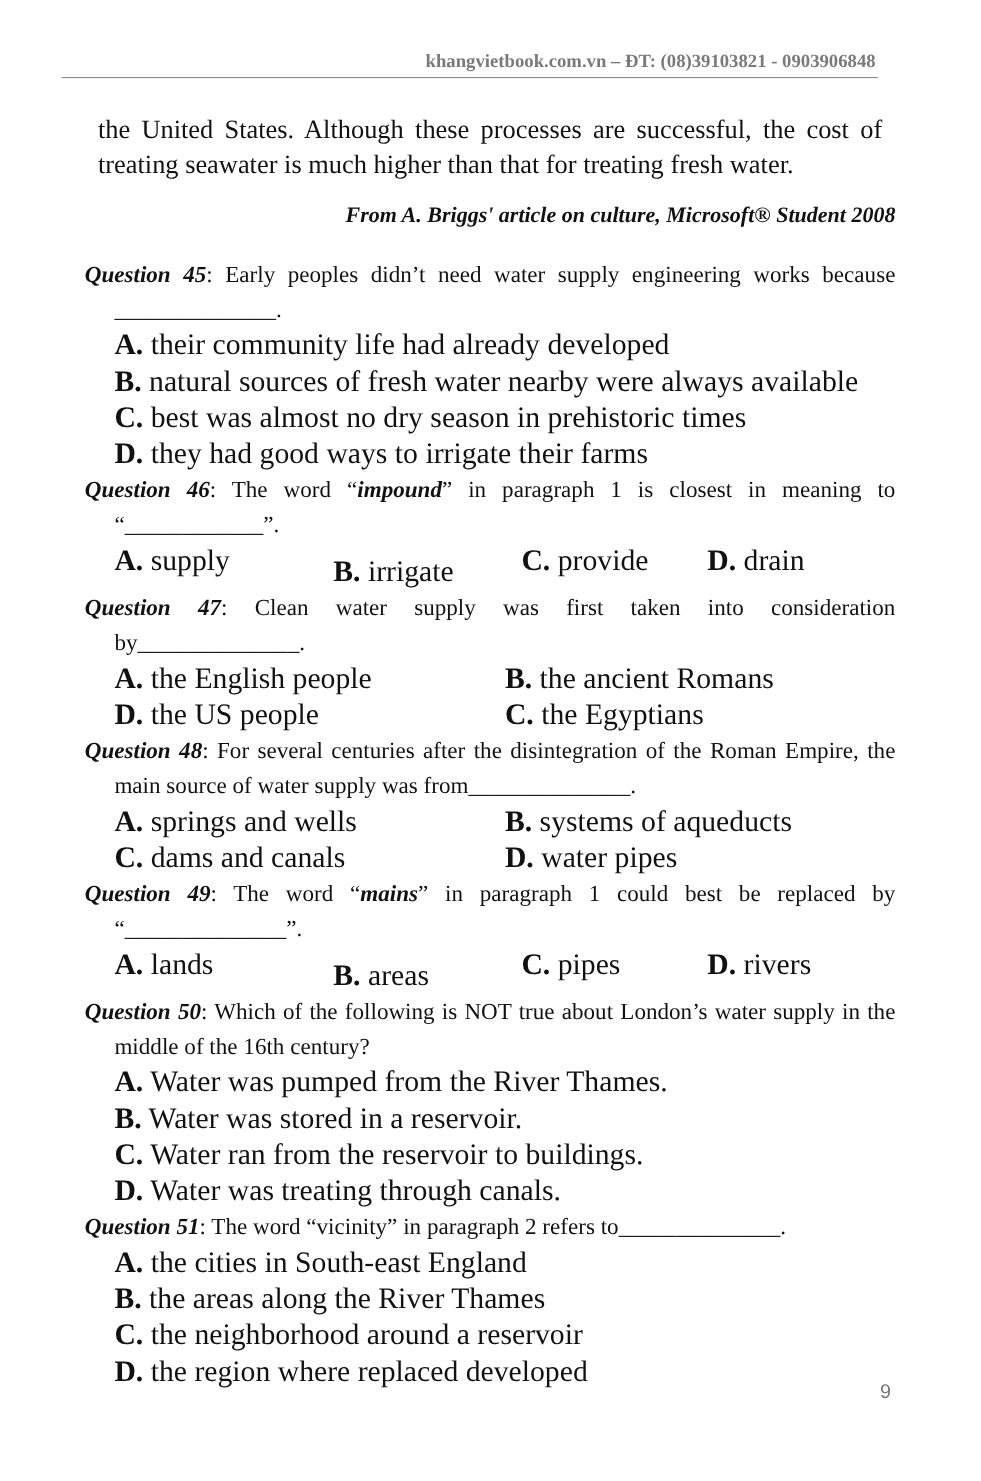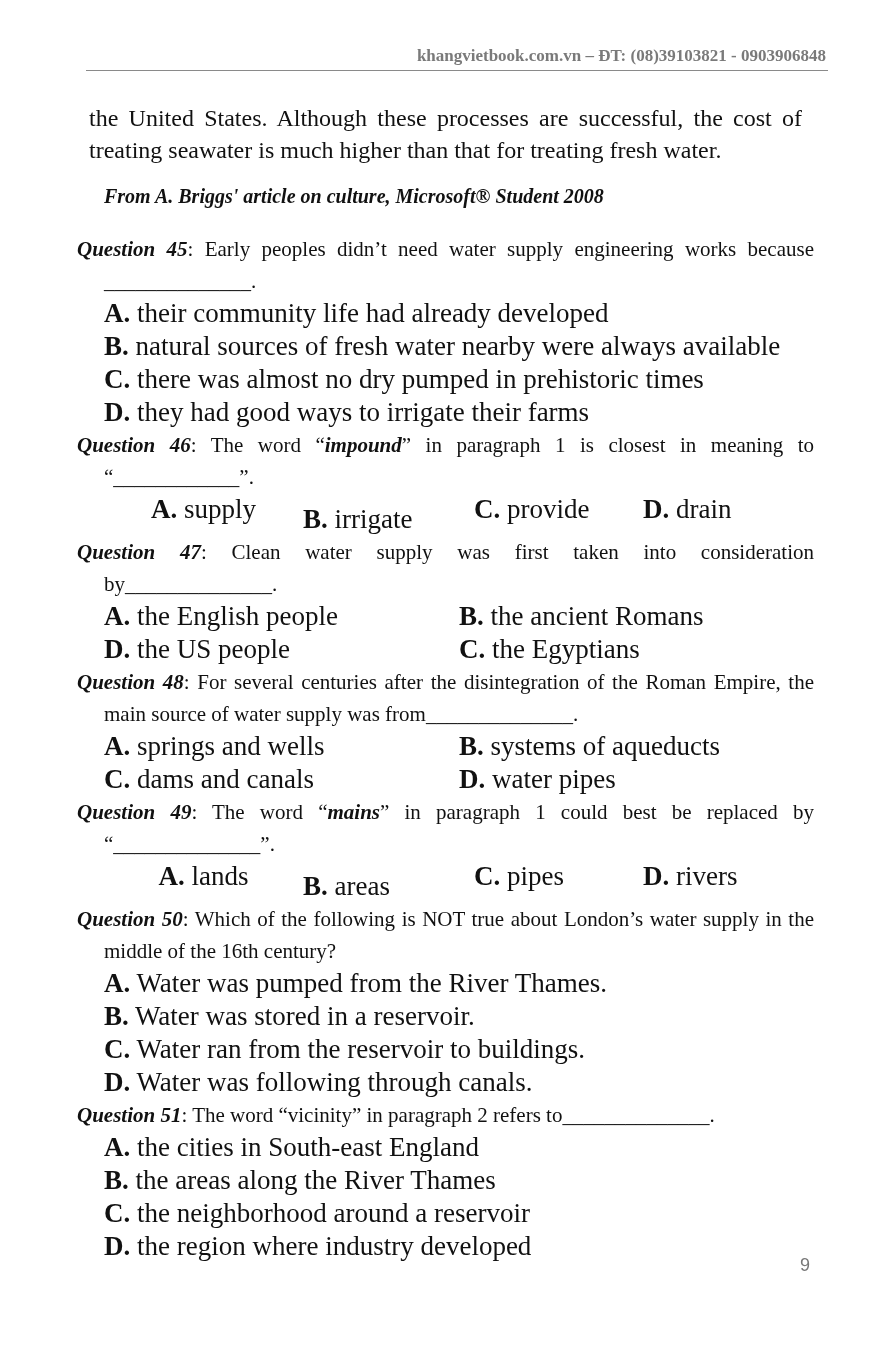--- a/index.html
+++ b/index.html
@@ -1,34 +1,34 @@
 <!DOCTYPE html>
 <html><head>
   <meta charset="utf-8">
   <style>
     html, body { margin: 0; padding: 0; background: #ffffff; }
     body { width: 892px; height: 1346px; position: relative; overflow: hidden;
            font-family: "Liberation Serif", "DejaVu Serif", serif; color: #111111; }
-    .header { position: absolute; left: 86px; top: 44px; width: 742px; height: 26px;
+    .header { position: absolute; left: 56px; top: 44px; width: 742px; height: 26px;
               border-bottom: 1.5px solid #8a8a8a; text-align: right; }
     .header-text { font-family: "Liberation Serif", serif; font-weight: bold; font-size: 17px;
                    color: #7a7a7a; position: absolute; right: 2px; top: 2px; letter-spacing: 0; }
     .content { position: absolute; left: 77px; top: 90px; width: 737px; }
     .para { font-size: 24px; line-height: 32px; margin: 12px; text-align: justify; }
-    .source { font-size: 20px; font-style: italic; font-weight: bold; margin: 0 0 0 27px; line-height: 36px; }
+    .source { font-size: 20px; font-style: italic; font-weight: bold; margin: 0 0 0 27px; line-height: 36px; text-align: right; }
     .q { margin: 0; }
     .q-stem { font-size: 21px; line-height: 32px; text-align: justify; text-align-last: left;
               padding-left: 27px; text-indent: -27px; margin: 0; }
     .q-label { font-weight: bold; font-style: italic; }
     .q-num { font-weight: bold; font-style: italic; }
     .opt-row { display: flex; padding-left: 27px; font-size: 27px; line-height: 33px; }
     .opt { white-space: nowrap; }
     .opt-letter { font-weight: bold; }
     .grid4 .opt { width: 170px; }
-    .grid4 .opt:nth-child(1) { width: 199px; text-align: center; }
+    .grid4 .opt:nth-child(1) { width: 199px; }
     .grid4 .opt:nth-child(2) { width: 171px; margin-top: 10px; }
     .grid4 .opt:nth-child(3) { width: 169px; }
     .grid2 .opt { width: 369px; }
     .list .opt-row { display: block; }
     .em { font-weight: bold; font-style: italic; }
     .page-num { position: absolute; left: 800px; top: 1255px; font-family: "Liberation Sans", sans-serif;
                 font-size: 18px; color: #777777; }
   </style>
 </head>
 <body>
@@ -40,21 +40,21 @@
 <div class="content">
   <p class="para">the United States. Although these processes are successful, the cost of treating seawater is much higher than that for treating fresh water.</p>
   <p class="source">From A. Briggs' article on culture, Microsoft® Student 2008</p>
   <div style="height:19px"></div>
 
   <div class="q">
     <p class="q-stem"><span class="q-label">Question</span> <span class="q-num">45</span><span>: Early peoples didn’t need water supply engineering works because ______________.</span></p>
     <div class="list">
       <div class="opt-row"><span class="opt-letter">A.</span><span> their community life had already developed</span></div>
       <div class="opt-row"><span class="opt-letter">B.</span><span> natural sources of fresh water nearby were always available</span></div>
-      <div class="opt-row"><span class="opt-letter">C.</span><span> there was almost no dry pumped in prehistoric times</span></div>
+      <div class="opt-row"><span class="opt-letter">C.</span><span> best was almost no dry season in prehistoric times</span></div>
       <div class="opt-row"><span class="opt-letter">D.</span><span> they had good ways to irrigate their farms</span></div>
     </div>
   </div>
 
   <div class="q">
     <p class="q-stem"><span class="q-label">Question</span> <span class="q-num">46</span><span>: The word “</span><span class="em">impound</span><span>” in paragraph 1 is closest in meaning to “____________”.</span></p>
     <div class="opt-row grid4">
       <span class="opt"><span class="opt-letter">A.</span><span> supply</span></span>
       <span class="opt"><span class="opt-letter">B.</span><span> irrigate</span></span>
       <span class="opt"><span class="opt-letter">C.</span><span> provide</span></span>
@@ -95,28 +95,28 @@
       <span class="opt"><span class="opt-letter">D.</span><span> rivers</span></span>
     </div>
   </div>
 
   <div class="q">
     <p class="q-stem"><span class="q-label">Question</span> <span class="q-num">50</span><span>: Which of the following is NOT true about London’s water supply in the middle of the 16th century?</span></p>
     <div class="list">
       <div class="opt-row"><span class="opt-letter">A.</span><span> Water was pumped from the River Thames.</span></div>
       <div class="opt-row"><span class="opt-letter">B.</span><span> Water was stored in a reservoir.</span></div>
       <div class="opt-row"><span class="opt-letter">C.</span><span> Water ran from the reservoir to buildings.</span></div>
-      <div class="opt-row"><span class="opt-letter">D.</span><span> Water was following through canals.</span></div>
+      <div class="opt-row"><span class="opt-letter">D.</span><span> Water was treating through canals.</span></div>
     </div>
   </div>
 
   <div class="q">
     <p class="q-stem"><span class="q-label">Question</span> <span class="q-num">51</span><span>: The word “vicinity” in paragraph 2 refers to______________.</span></p>
     <div class="list">
       <div class="opt-row"><span class="opt-letter">A.</span><span> the cities in South-east England</span></div>
       <div class="opt-row"><span class="opt-letter">B.</span><span> the areas along the River Thames</span></div>
       <div class="opt-row"><span class="opt-letter">C.</span><span> the neighborhood around a reservoir</span></div>
-      <div class="opt-row"><span class="opt-letter">D.</span><span> the region where industry developed</span></div>
+      <div class="opt-row"><span class="opt-letter">D.</span><span> the region where replaced developed</span></div>
     </div>
   </div>
 </div>
 
 <div class="page-num">9</div>
 
 </body></html>

